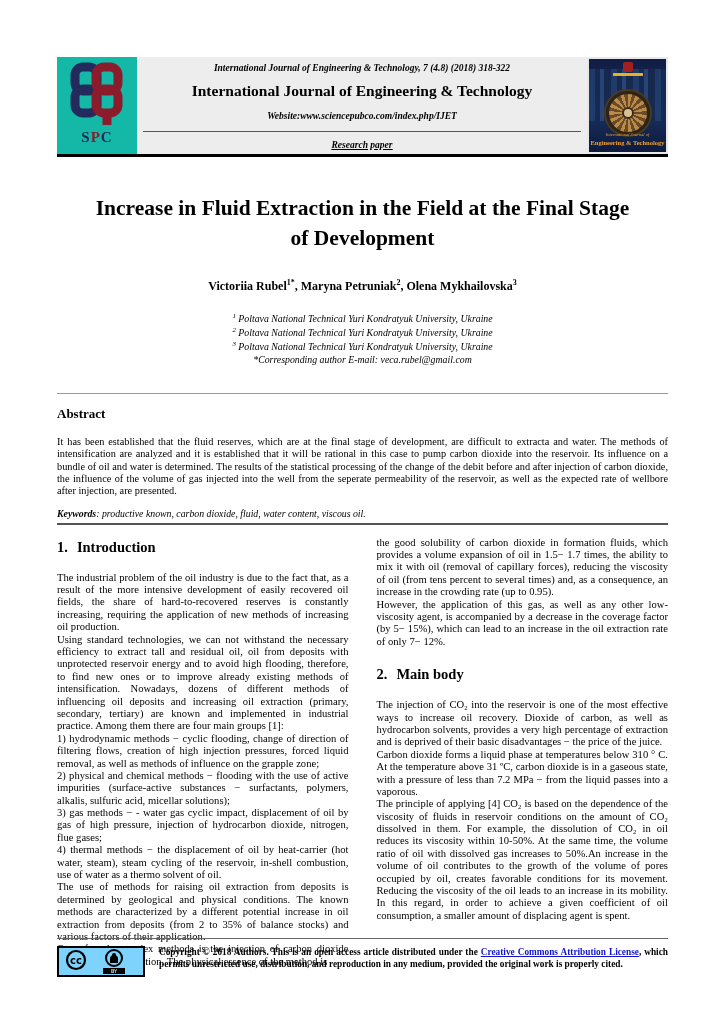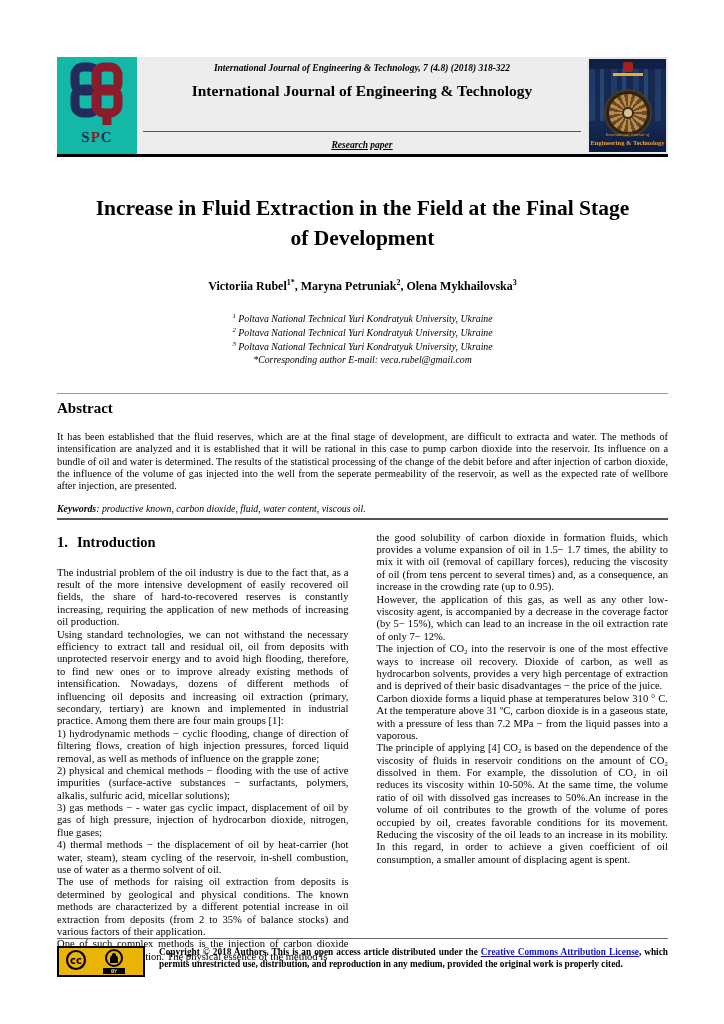--- a/index.html
+++ b/index.html
@@ -38,36 +38,36 @@
   
   .title-block { text-align:center; margin-top:36px; }
   .article-title { font-size:21.5px; font-weight:bold; line-height:1.4; padding:0 30px; }
   .authors { margin-top:25px; font-size:12px; font-weight:bold; }
   .authors sup { font-size:8px; }
   .affiliations { margin-top:18px; font-size:9.8px; font-style:italic; line-height:1.3; }
   .affiliations sup { font-size:7px; }
 
   
   .abstract-block { margin-top:26px; border-top:1px solid #999; padding-top:6px; }
-  .abstract-heading { font-size:15px; font-weight:bold; }
+  .abstract-heading { font-size:13px; font-weight:bold;margin-top:6px; }
   .abstract-text { margin-top:14px; font-size:10.3px; line-height:1.2; text-align:justify; }
   .keywords { margin-top:10px; font-size:9.8px; font-style:italic; padding-bottom:4px; border-bottom:2px solid #555; }
   .kw-label { font-weight:bold; }
 
   
   .columns { display:flex; gap:28px; margin-top:12px; min-height:448px; }
   .col { flex:1; }
   .sec-heading { font-size:14.5px; font-weight:bold; margin:2px 0 16px 0; }
   .sec-heading .num { margin-right:9px; }
   .col p { font-size:10.6px; line-height:1.17; text-align:justify; }
   .col .h2-later { margin-top:18px; margin-bottom:16px; }
 
   
   .footer { position:absolute; left:57px; right:56px; top:938px; border-top:1px solid #666; padding-top:7px; display:flex; gap:14px; align-items:flex-start; }
-  .cc-badge { width:88px; height:31px; border:2px solid #000; background:#eab308; display:flex; flex-shrink:0; }
+  .cc-badge { width:88px; height:31px; border:2px solid #000; background:#7dd3fc; display:flex; flex-shrink:0; }
   .footer-text { font-size:9.3px; font-weight:bold; line-height:1.3; text-align:justify; }
   .footer-text a { color:#1414cc; text-decoration:underline; cursor:pointer; }
 </style>
 </head>
 <body>
 
 <div class="page">
 
   <div class="header">
     <div class="logo-box">
@@ -81,20 +81,21 @@
             <line x1="41" y1="50" x2="41" y2="64" stroke="#8c1c2c"></line>
           </g>
         </svg>
       </span>
       <div class="logo-spc-text"><span class="navy">S</span><span class="red">P</span><span class="navy">C</span></div>
     </div>
 
     <div class="header-center">
       <div class="citation">International Journal of Engineering &amp; Technology, 7 (4.8) (2018) 318-322</div>
       <div class="journal-name">International Journal of Engineering &amp; Technology</div>
+      <div class="website">Website:www.sciencepubco.com/index.php/IJET</div>
       <div class="research-row">
         <span class="research-paper">Research paper</span>
       </div>
     </div>
 
     <div class="cover">
       <div class="skyline"></div>
       <div class="emblem"></div>
       <div class="banner"></div>
       <div class="turbine"></div>
@@ -134,20 +135,21 @@
       <p>2) physical and chemical methods − flooding with the use of active impurities (surface-active substances − surfactants, polymers, alkalis, sulfuric acid, micellar solutions);</p>
       <p>3) gas methods − - water gas cyclic impact, displacement of oil by gas of high pressure, injection of hydrocarbon dioxide, nitrogen, flue gases;</p>
       <p>4) thermal methods − the displacement of oil by heat-carrier (hot water, steam), steam cycling of the reservoir, in-shell combustion, use of water as a thermo solvent of oil.</p>
       <p>The use of methods for raising oil extraction from deposits is determined by geological and physical conditions. The known methods are characterized by a different potential increase in oil extraction from deposits (from 2 to 35% of balance stocks) and various factors of their application.</p>
       <p>One of such complex methods is the injection of carbon dioxide (CO₂) into the formation. The physical essence of the method is</p>
     </div>
 
     <div class="col">
       <p>the good solubility of carbon dioxide in formation fluids, which provides a volume expansion of oil in 1.5− 1.7 times, the ability to mix it with oil (removal of capillary forces), reducing the viscosity of oil (from tens percent to several times) and, as a consequence, an increase in the crowding rate (up to 0.95).</p>
       <p>However, the application of this gas, as well as any other low-viscosity agent, is accompanied by a decrease in the coverage factor (by 5− 15%), which can lead to an increase in the oil extraction rate of only 7− 12%.</p>
+      <h2 class="sec-heading h2-later"><span class="num">2.</span><span>Main body</span></h2>
       <p>The injection of CO₂ into the reservoir is one of the most effective ways to increase oil recovery. Dioxide of carbon, as well as hydrocarbon solvents, provides a very high percentage of extraction and is deprived of their basic disadvantages − the price of the juice.</p>
       <p>Carbon dioxide forms a liquid phase at temperatures below 310 ° C. At the temperature above 31 ºC, carbon dioxide is in a gaseous state, with a pressure of less than 7.2 MPa − from the liquid passes into a vaporous.</p>
       <p>The principle of applying [4] CO₂ is based on the dependence of the viscosity of fluids in reservoir conditions on the amount of CO₂ dissolved in them. For example, the dissolution of CO₂ in oil reduces its viscosity within 10-50%. At the same time, the volume ratio of oil with dissolved gas increases to 50%.An increase in the volume of oil contributes to the growth of the volume of pores occupied by oil, creates favorable conditions for its movement. Reducing the viscosity of the oil leads to an increase in its mobility. In this regard, in order to achieve a given coefficient of oil consumption, a smaller amount of displacing agent is spent.</p>
     </div>
   </div>
 
   <div class="footer">
     <div class="cc-badge">
       <svg width="84" height="27" viewBox="0 0 84 27">
         <circle cx="17" cy="12" r="9" fill="none" stroke="#000" stroke-width="2.2"></circle>

